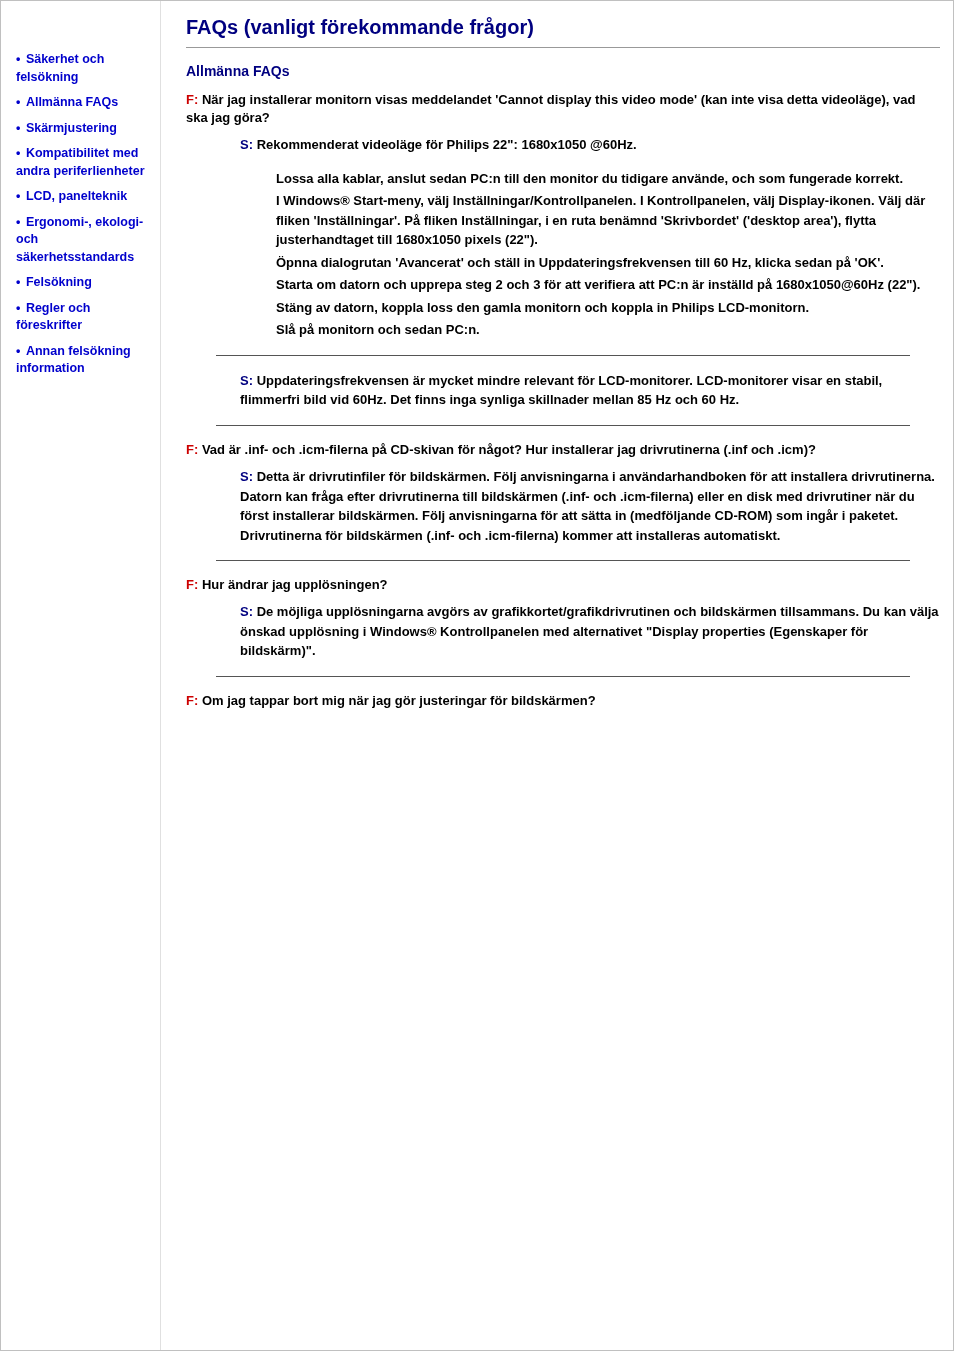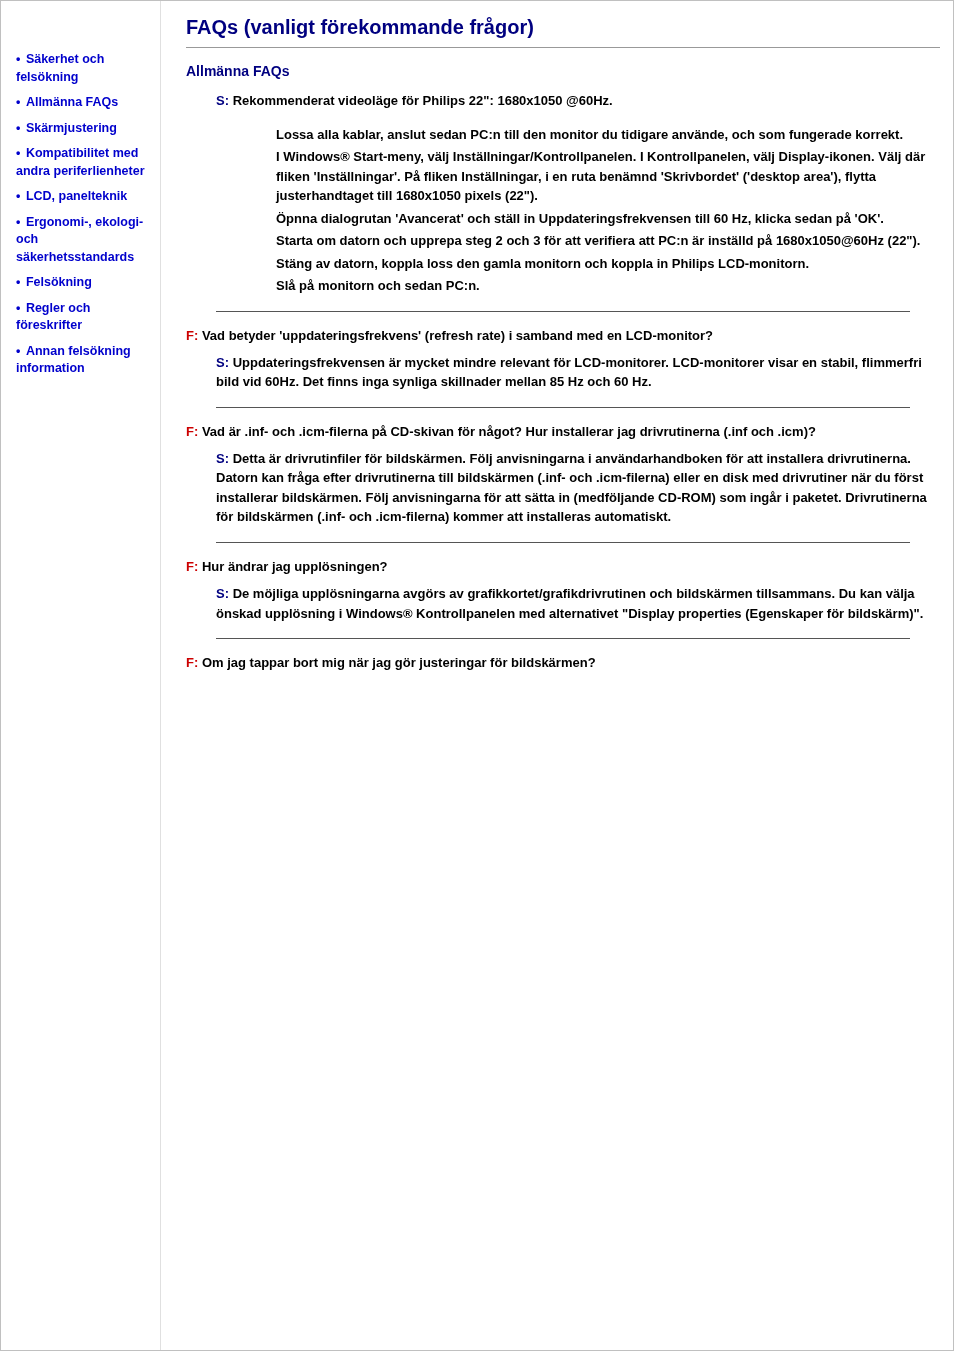--- a/index.html
+++ b/index.html
@@ -76,20 +76,21 @@
     }
     .faq-answer .s-label {
       color: #000080;
       font-weight: bold;
     }
     .faq-answer-text {
       font-size: 13px;
       font-weight: bold;
       color: #000;
       line-height: 1.5;
+      margin-left: 24px;
     }
     .faq-detail {
       margin-left: 60px;
       margin-top: 14px;
     }
     .faq-detail p {
       font-size: 13px;
       font-weight: bold;
       color: #000;
       line-height: 1.5;
@@ -149,43 +150,43 @@
       <a href="#">Annan felsökning information</a>
     </div>
   </div>
 
   <div class="main-content">
     <h1 class="page-title">FAQs (vanligt förekommande frågor)</h1>
 
     <h2 class="section-title">Allmänna FAQs</h2>
 
     <div class="faq-item">
+      <div class="faq-question">
+        <span class="f-label">F:</span>
+        <span>När jag installerar monitorn visas meddelandet 'Cannot display this video mode' (kan inte visa detta videoläge), vad ska jag göra?</span>
+      </div>
       <div class="faq-answer">
         <div class="faq-answer-text">
           <span class="s-label">S:</span>
           <span>Rekommenderat videoläge för Philips 22": 1680x1050 @60Hz.</span>
         </div>
         <div class="faq-detail">
           <p>Lossa alla kablar, anslut sedan PC:n till den monitor du tidigare använde, och som fungerade korrekt.</p>
           <p>I Windows® Start-meny, välj Inställningar/Kontrollpanelen. I Kontrollpanelen, välj Display-ikonen. Välj där fliken 'Inställningar'. På fliken Inställningar, i en ruta benämnd 'Skrivbordet' ('desktop area'), flytta justerhandtaget till 1680x1050 pixels (22").</p>
           <p>Öpnna dialogrutan 'Avancerat' och ställ in Uppdateringsfrekvensen till 60 Hz, klicka sedan på 'OK'.</p>
           <p>Starta om datorn och upprepa steg 2 och 3 för att verifiera att PC:n är inställd på 1680x1050@60Hz (22").</p>
           <p>Stäng av datorn, koppla loss den gamla monitorn och koppla in Philips LCD-monitorn.</p>
           <p>Slå på monitorn och sedan PC:n.</p>
         </div>
       </div>
     </div>
 
     <hr class="divider">
 
     <div class="faq-item">
-      <div class="faq-question">
-        <span class="f-label">F:</span>
-        <span>Vad betyder 'uppdateringsfrekvens' (refresh rate) i samband med en LCD-monitor?</span>
-      </div>
       <div class="faq-answer">
         <div class="faq-answer-text">
           <span class="s-label">S:</span>
           <span>Uppdateringsfrekvensen är mycket mindre relevant för LCD-monitorer. LCD-monitorer visar en stabil, flimmerfri bild vid 60Hz. Det finns inga synliga skillnader mellan 85 Hz och 60 Hz.</span>
         </div>
       </div>
     </div>
 
     <hr class="divider">
 

